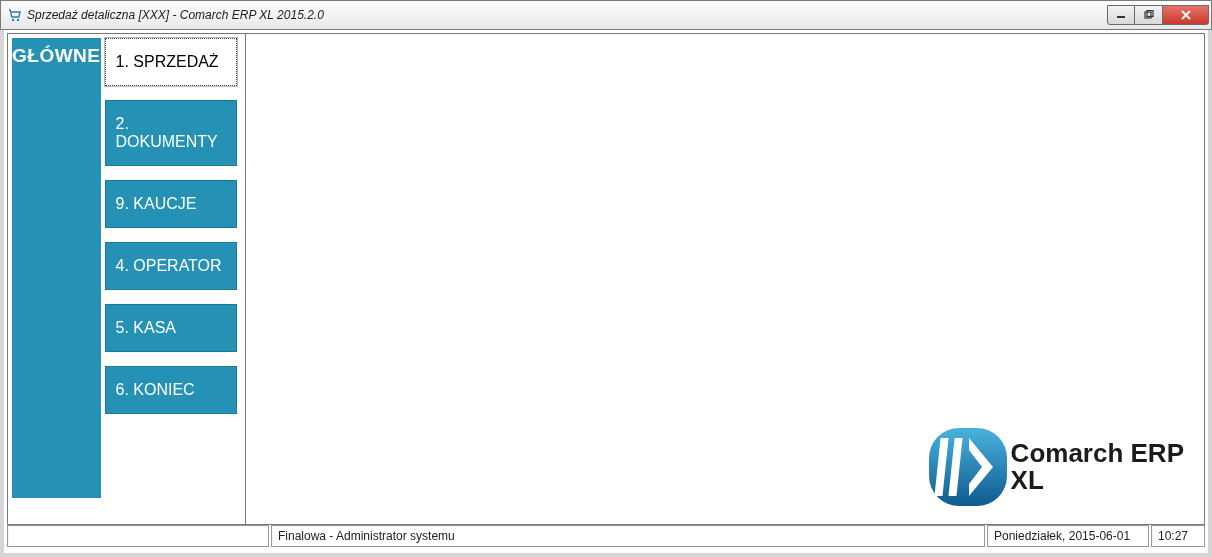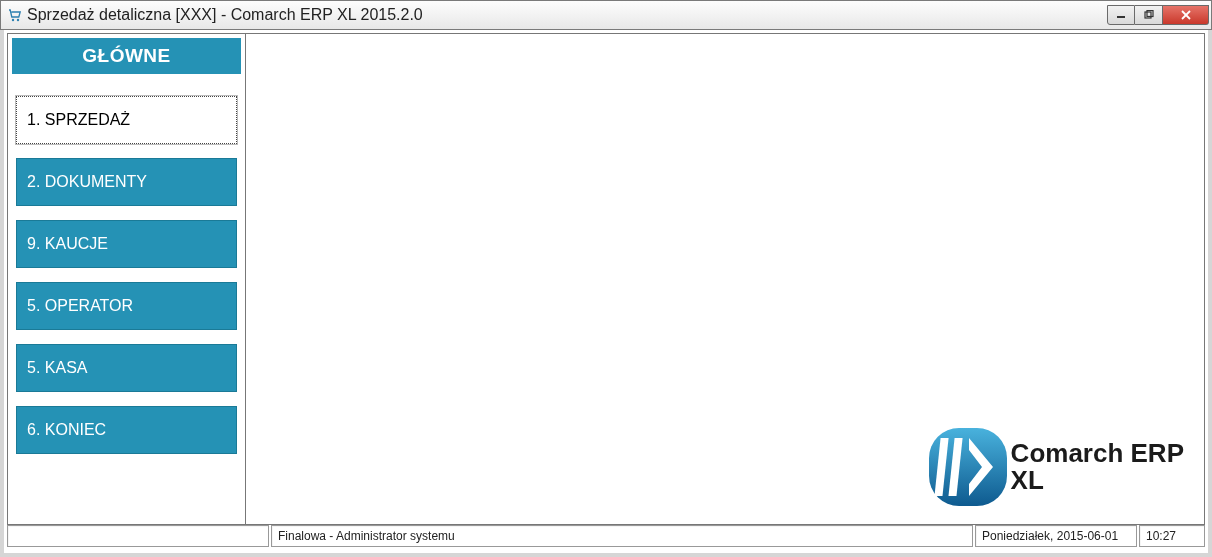--- a/index.html
+++ b/index.html
@@ -7,21 +7,21 @@
 
     
     .titlebar {
       height: 30px;
       background: linear-gradient(#fdfdfd, #e8e8e8);
       border: 1px solid #7a7a7a;
       display: flex; align-items: center; justify-content: space-between;
       padding-left: 6px;
     }
     .titlebar-left { display: flex; align-items: center; gap: 4px; }
-    .titlebar-title { font-size: 16px; color: #222; }
+    .titlebar-title { font-size: 12px; color: #222; font-style: italic; }
     .win-controls { display: flex; height: 20px; margin-right: 2px; }
     .win-btn {
       width: 28px; height: 20px; display: flex; align-items: center; justify-content: center;
       border: 1px solid #6a6a6a; border-left: none; font-size: 10px; background: linear-gradient(#f2f2f2, #d9d9d9);
       cursor: default;
     }
     .win-btn:first-child { border-left: 1px solid #6a6a6a; border-radius: 0 0 0 3px; }
     .win-btn.close { background: linear-gradient(#e67469, #c9382b); border-radius: 0 0 3px 0; color:#fff; width: 46px; }
     .win-btn svg { display: block; }
 
@@ -31,21 +31,21 @@
       border-left: 4px solid #d6d6d6; border-right: 4px solid #d6d6d6; border-bottom: 4px solid #d6d6d6;
       background: #fff;
     }
     .content {
       position: absolute; top: 3px; left: 3px; right: 3px; bottom: 28px;
       border: 1px solid #777; background: #fff;
       display: flex;
     }
 
     
-    .sidebar { width: 238px; border-right: 1px solid #777; padding: 4px; display: flex; flex-direction: column; }
+    .sidebar { width: 238px; border-right: 1px solid #777; padding: 4px; display: flex; flex-direction: row; }
     .sidebar-header {
       background: #2592b5; color: #fff; text-align: center; font-weight: bold; font-size: 19px;
       padding: 7px 0; margin-bottom: 22px;
       letter-spacing: 0.5px;
     }
     .menu { display: flex; flex-direction: column; gap: 14px; padding: 0 4px; }
     .menu-item {
       background: #2592b5; color: #fff; font-weight: normal; font-size: 16px;
       padding: 14px 10px; border: 1px solid #1a7a97; text-align: left;
       cursor: default;
@@ -68,21 +68,21 @@
       display: flex; align-items: stretch; gap: 2px;
     }
     .status-cell {
       border: 1px solid #999; background: #fff; font-size: 12px; color: #222;
       display: flex; align-items: center; padding: 0 6px;
       box-shadow: inset 1px 1px 0 #f5f5f5;
     }
     .status-cell.spacer1 { width: 262px; }
     .status-cell.user { flex: 1; }
     .status-cell.date { width: 162px; }
-    .status-cell.time { width: 66px; }
+    .status-cell.time { width: 54px; }
 
     .app-icon { width: 16px; height: 16px; }
   </style>
 </head>
 <body>
 
 <div class="titlebar">
   <div class="titlebar-left">
     <svg class="app-icon" viewBox="0 0 16 16">
       <path d="M2 3h1.2l1.6 7h7l1.4-5H4.5" fill="none" stroke="#2b7fb0" stroke-width="1.3"></path>
@@ -114,21 +114,21 @@
 
 <div class="frame">
   <div class="content">
 
     <div class="sidebar">
       <div class="sidebar-header">GŁÓWNE</div>
       <div class="menu">
         <div class="menu-item active">1. SPRZEDAŻ</div>
         <div class="menu-item">2. DOKUMENTY</div>
         <div class="menu-item">9. KAUCJE</div>
-        <div class="menu-item">5. OPERATOR</div>
+        <div class="menu-item">4. OPERATOR</div>
         <div class="menu-item">5. KASA</div>
         <div class="menu-item">6. KONIEC</div>
       </div>
     </div>
 
     <div class="main">
       <div class="logo-block">
         <svg width="86" height="86" viewBox="0 0 86 86">
           <defs>
             <linearGradient id="g1" x1="0" y1="0" x2="0" y2="1">

